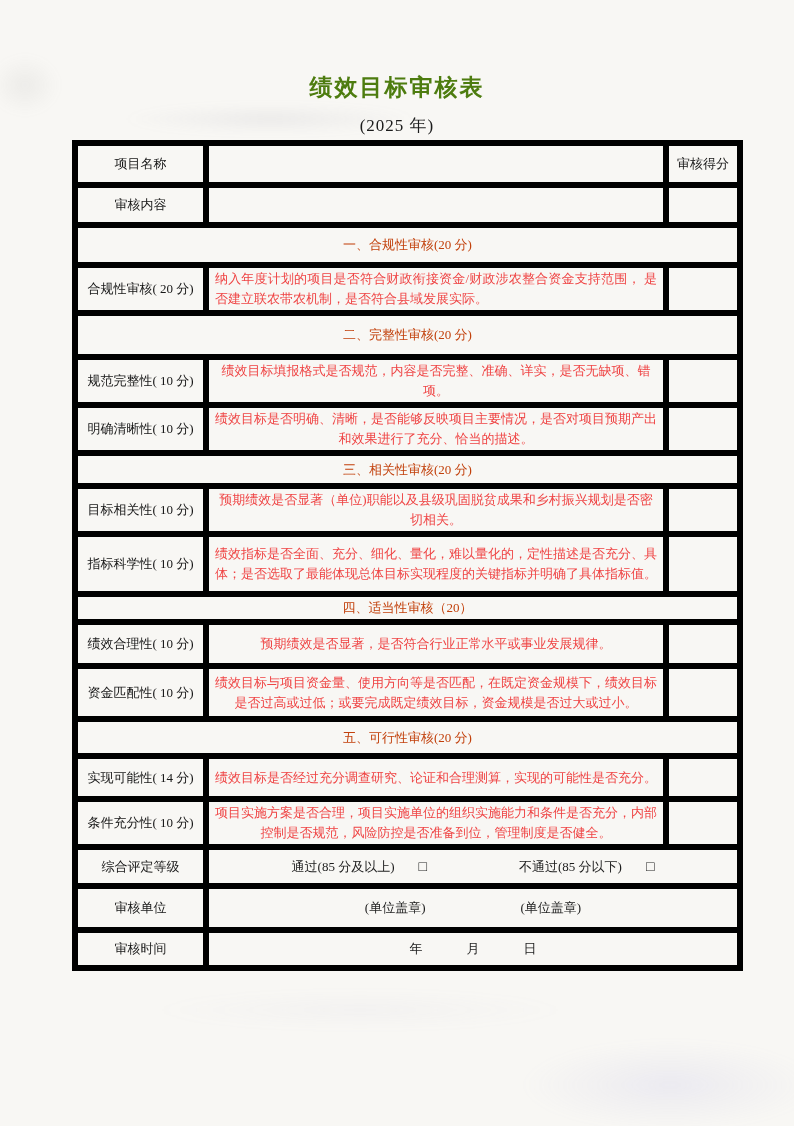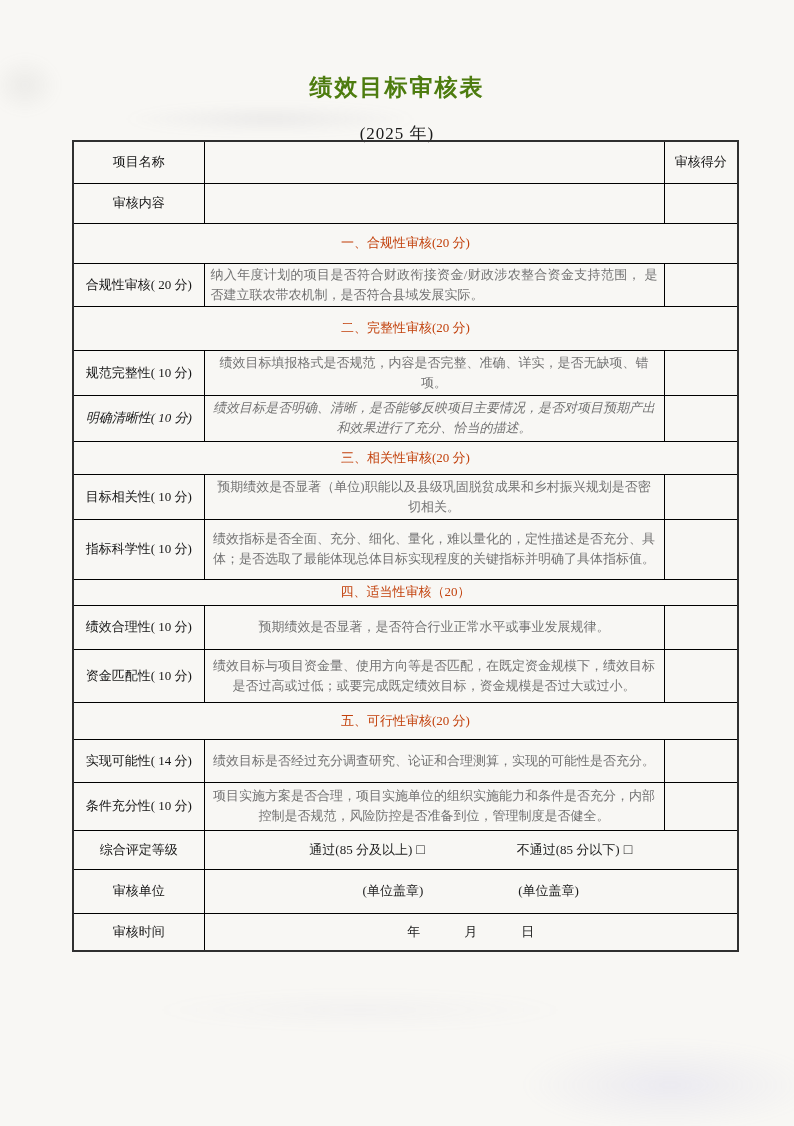--- a/index.html
+++ b/index.html
@@ -23,52 +23,52 @@
   .smudge.mid{left:150px;top:990px;width:420px;height:40px;
     background:radial-gradient(ellipse at center,rgba(150,150,190,0.05),rgba(150,150,190,0) 70%);}
 
   .doc-title{
     position:absolute;top:72px;left:0;width:100%;
     text-align:center;font-size:23px;font-weight:bold;
     letter-spacing:2px;color:#4d7c0f;
   }
   .doc-subtitle{
     position:absolute;top:114px;left:0;width:100%;
-    text-align:center;font-size:17px;letter-spacing:1px;color:#1c1c1c;margin-top:8px;
+    text-align:center;font-size:17px;letter-spacing:1px;color:#1c1c1c;
   }
 
   table.review{
     position:absolute;left:72px;top:140px;
     width:665px;border-collapse:collapse;table-layout:fixed;
     border:2px solid #303030;
   }
   table.review td{
-    border:1px solid #000000;
+    border:6px solid #000000;
     padding:1px 6px;
     vertical-align:middle;
     font-size:13px;
     line-height:20px;
     overflow:hidden;
   }
   col.c1{width:131px;} col.c2{width:460px;} col.c3{width:74px;}
 
   td.lbl{text-align:center;padding:1px 14px;color:#171717;}
-  td.crit{text-align:center;font-size:12.5px;color:#737373;padding:1px 7px;}
+  td.crit{text-align:center;font-size:12.5px;color:#ef4444;padding:1px 7px;}
   td.crit.just{text-align:justify;text-justify:inter-ideograph;}
   td.sec{text-align:center;padding-left:4px;font-size:13.5px;color:#c2410c;}
   td.blankcell{background:transparent;}
 
   tr.h38{height:38px;} tr.h39{height:39px;} tr.h40{height:40px;}
   tr.h41{height:41px;} tr.h42{height:42px;} tr.h43{height:43px;}
-  tr.h44{height:44px;} tr.h45{height:45px;} tr.h46{height:46px;font-style:italic;}
+  tr.h44{height:44px;} tr.h45{height:45px;} tr.h46{height:46px;}
   tr.h48{height:48px;} tr.h53{height:53px;} tr.h60{height:60px;}
   tr.h33{height:33px;} tr.h26{height:26px;} tr.h37{height:37px;}
 
   .opt-row{display:flex;justify-content:center;align-items:center;gap:92px;}
-  .opt{display:inline-flex;align-items:center;gap:4px;white-space:nowrap;justify-content:center;}
+  .opt{display:inline-flex;align-items:center;gap:24px;white-space:nowrap;justify-content:center;}
   .cbox{font-size:14px;line-height:14px;}
   .stamp-row{display:flex;justify-content:center;align-items:center;gap:95px;}
   .date-row{display:flex;justify-content:center;align-items:center;gap:44px;}
   .center-text{text-align:center;}
 </style>
 </head>
 <body>
 
 <div class="page">
 

